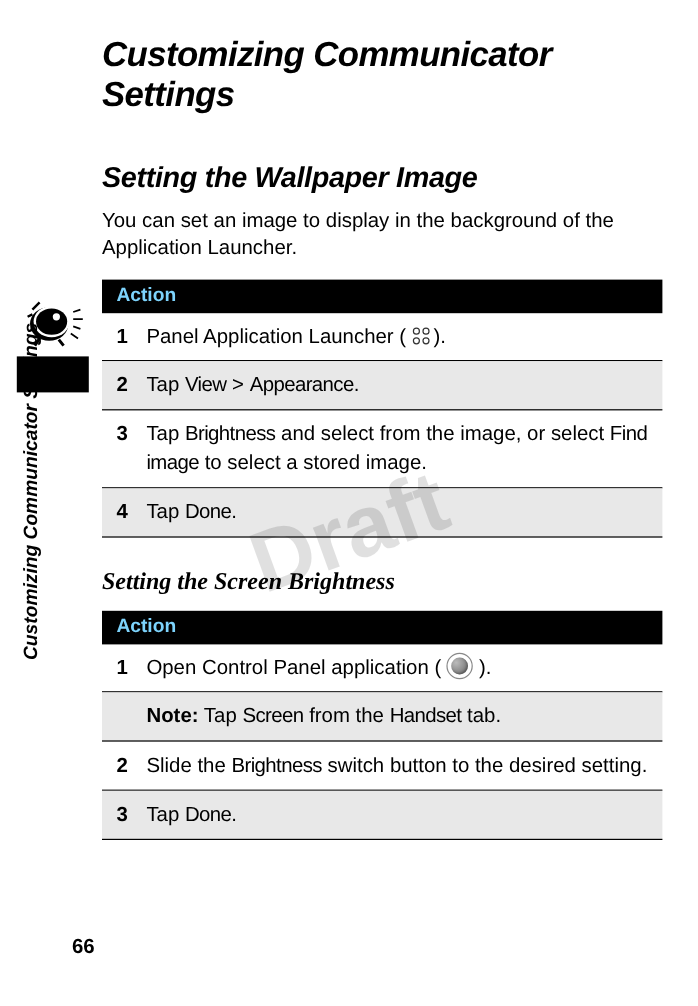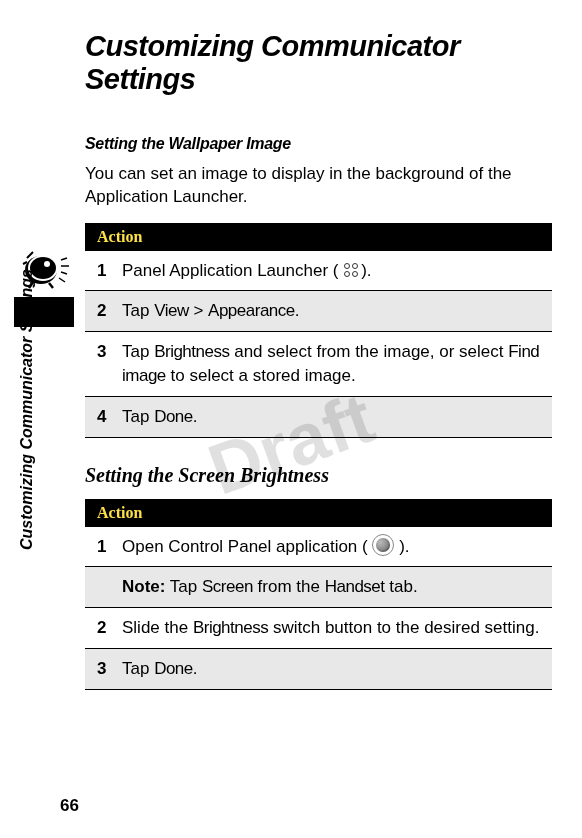--- a/index.html
+++ b/index.html
@@ -62,46 +62,45 @@
   }
   .main-title {
     font-size: 29px;
     font-weight: 900;
     font-style: italic;
     line-height: 1.15;
     margin-bottom: 38px;
     letter-spacing: -0.5px;
   }
   .section-title {
-    font-size: 16px;
+    font-size: 24px;
     font-weight: 900;
     font-style: italic;
     margin-bottom: 10px;
     letter-spacing: -0.3px;
   }
   .subsection-title {
     font-size: 20px;
     font-weight: bold;
     font-style: italic;
     margin-top: 26px;
     margin-bottom: 12px;
     font-family: Liberation Serif, serif;
   }
   .intro {
     font-size: 17px;
     line-height: 1.35;
     margin-bottom: 14px;
   }
   .action-header {
     background: #000;
-    color: #fde047;
+    color: #7dd3fc;
     font-weight: bold;
     font-size: 16px;
     padding: 5px 12px;
-    font-family: Liberation Serif, serif;
   }
   .step-row {
     display: flex;
     padding: 8px 12px 8px 12px;
     border-bottom: 1px solid #000;
     font-size: 17px;
     line-height: 1.4;
     align-items: flex-start;
   }
   .step-row.alt {
@@ -143,21 +142,21 @@
     position: absolute;
     left: 50%; top: 50%;
     width: 10px; height: 10px;
     transform: translate(-50%,-50%);
     border: 1.5px solid #444;
     border-radius: 50%;
   }
   .page-number {
     position: absolute;
     left: 60px;
-    bottom: 22px;
+    bottom: 39px;
     font-weight: bold;
     font-size: 17px;
   }
   .four-dots {
     display: inline-block;
     vertical-align: middle;
     position: relative;
     width: 18px;
     height: 14px;
     top: -1px;

